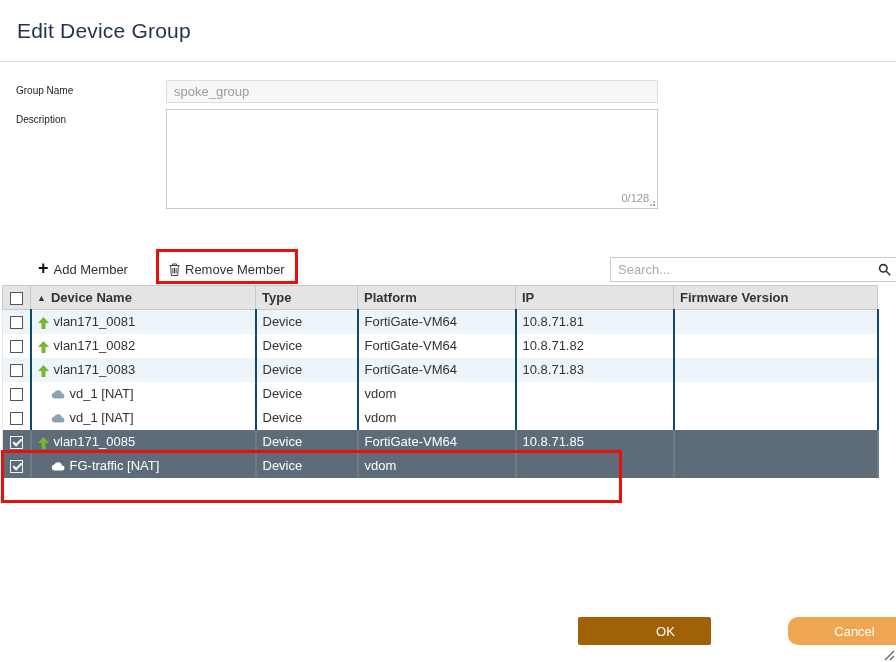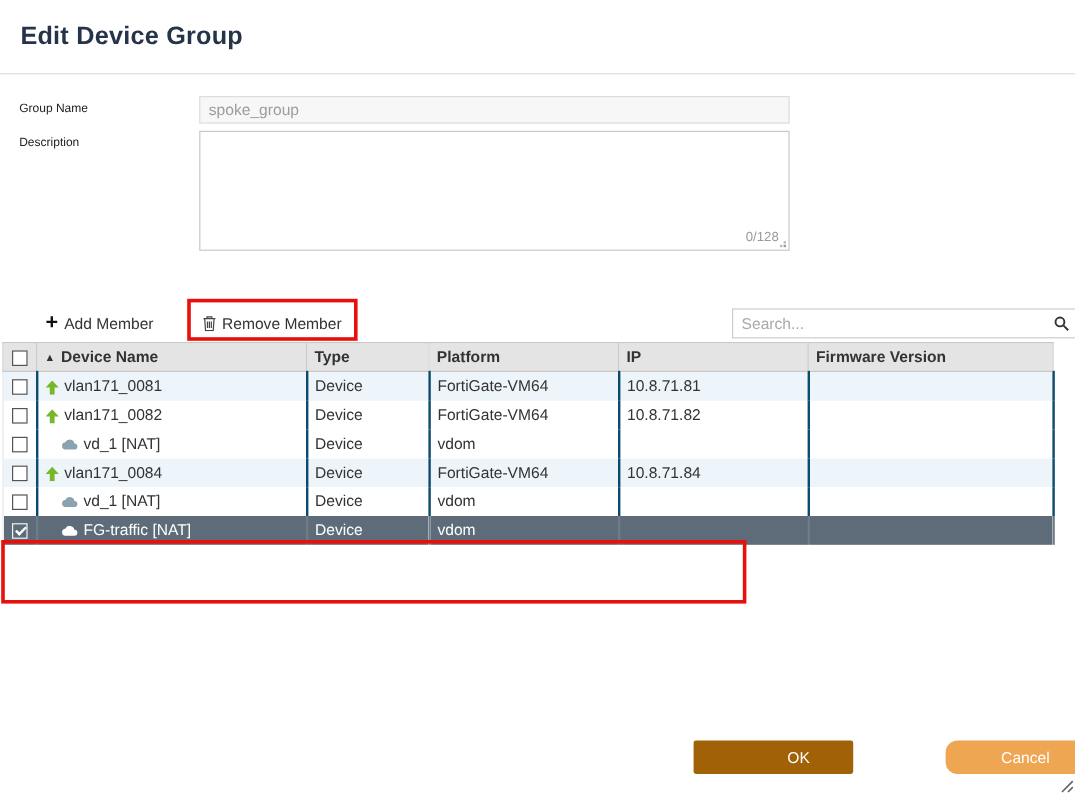--- a/index.html
+++ b/index.html
@@ -3,21 +3,21 @@
 <meta charset="utf-8">
 <style>
   html,body{margin:0;padding:0;background:#fff;}
   .page{position:relative;width:896px;height:662px;background:#fff;overflow:hidden;
         font-family:"Liberation Sans",sans-serif;color:#333;}
 
   
   .dlg-header{position:absolute;top:0;left:0;width:100%;height:62px;
               border-bottom:1px solid #ddd;display:flex;align-items:center;
               padding-left:17px;box-sizing:border-box;}
-  .dlg-title{font-size:21px;font-weight:700;color:#26344a;margin:0;letter-spacing:.2px;}
+  .dlg-title{font-size:21px;font-weight:400;color:#26344a;margin:0;letter-spacing:.2px;}
 
   
   .lbl{position:absolute;font-size:10px;color:#222;}
   .lbl-group{left:16px;top:85px;}
   .lbl-desc{left:16px;top:114px;}
   .inp-group{position:absolute;left:166px;top:80px;width:492px;height:23px;
              box-sizing:border-box;border:1px solid #ddd;background:#f7f7f7;
              color:#9c9c9c;font-size:13px;padding:0 7px;font-family:inherit;}
   .ta-wrap{position:absolute;left:166px;top:109px;width:492px;height:100px;}
   .ta-wrap textarea{width:100%;height:100%;box-sizing:border-box;border:1px solid #c9c9c9;
@@ -158,48 +158,58 @@
       <tr>
         <td class="cb-cell"><input type="checkbox" class="cb" style=""></td>
         <td class="name-cell"><span class="dev-icon"><svg width="11" height="12" viewBox="0 0 11 12">
                 <path d="M5.5 0 L11 6 H7.5 V12 H3.5 V6 H0 Z" fill="#76b82a"></path>
               </svg></span><span>vlan171_0082</span></td>
         <td>Device</td>
         <td>FortiGate-VM64</td>
         <td>10.8.71.82</td>
         <td></td>
       </tr>
+      <tr class="alt">
+        <td class="cb-cell"><input type="checkbox" class="cb" style=""></td>
+        <td class="name-cell"><span class="dev-icon"><svg width="11" height="12" viewBox="0 0 11 12">
+                <path d="M5.5 0 L11 6 H7.5 V12 H3.5 V6 H0 Z" fill="#76b82a"></path>
+              </svg></span><span>vlan171_0083</span></td>
+        <td>Device</td>
+        <td>FortiGate-VM64</td>
+        <td>10.8.71.83</td>
+        <td></td>
+      </tr>
       <tr class="vdom">
         <td class="cb-cell"><input type="checkbox" class="cb" style=""></td>
         <td class="name-cell"><span class="dev-icon cloud-ic"><svg width="14" height="9" viewBox="0 0 14 9">
                 <path d="M3 8.5 h8 a2.5 2.5 0 0 0 0 -5 a4 4 0 0 0 -7.6 -0.9 A3 3 0 0 0 3 8.5 Z" fill="currentColor"></path>
               </svg></span><span>vd_1 [NAT]</span></td>
         <td>Device</td>
         <td>vdom</td>
         <td></td>
         <td></td>
       </tr>
-      <tr class="alt">
-        <td class="cb-cell"><input type="checkbox" class="cb" style=""></td>
-        <td class="name-cell"><span class="dev-icon"><svg width="11" height="12" viewBox="0 0 11 12">
-                <path d="M5.5 0 L11 6 H7.5 V12 H3.5 V6 H0 Z" fill="#76b82a"></path>
-              </svg></span><span>vlan171_0084</span></td>
-        <td>Device</td>
-        <td>FortiGate-VM64</td>
-        <td>10.8.71.84</td>
-        <td></td>
-      </tr>
       <tr class="vdom">
         <td class="cb-cell"><input type="checkbox" class="cb" style=""></td>
         <td class="name-cell"><span class="dev-icon cloud-ic"><svg width="14" height="9" viewBox="0 0 14 9">
                 <path d="M3 8.5 h8 a2.5 2.5 0 0 0 0 -5 a4 4 0 0 0 -7.6 -0.9 A3 3 0 0 0 3 8.5 Z" fill="currentColor"></path>
               </svg></span><span>vd_1 [NAT]</span></td>
         <td>Device</td>
         <td>vdom</td>
         <td></td>
+        <td></td>
+      </tr>
+      <tr class="sel">
+        <td class="cb-cell"><input type="checkbox" class="cb" checked="" style=""></td>
+        <td class="name-cell"><span class="dev-icon"><svg width="11" height="12" viewBox="0 0 11 12">
+                <path d="M5.5 0 L11 6 H7.5 V12 H3.5 V6 H0 Z" fill="#76b82a"></path>
+              </svg></span><span>vlan171_0085</span></td>
+        <td>Device</td>
+        <td>FortiGate-VM64</td>
+        <td>10.8.71.85</td>
         <td></td>
       </tr>
       <tr class="sel vdom">
         <td class="cb-cell"><input type="checkbox" class="cb" checked="" style=""></td>
         <td class="name-cell"><span class="dev-icon cloud-ic"><svg width="14" height="9" viewBox="0 0 14 9">
                 <path d="M3 8.5 h8 a2.5 2.5 0 0 0 0 -5 a4 4 0 0 0 -7.6 -0.9 A3 3 0 0 0 3 8.5 Z" fill="currentColor"></path>
               </svg></span><span>FG-traffic [NAT]</span></td>
         <td>Device</td>
         <td>vdom</td>
         <td></td>

